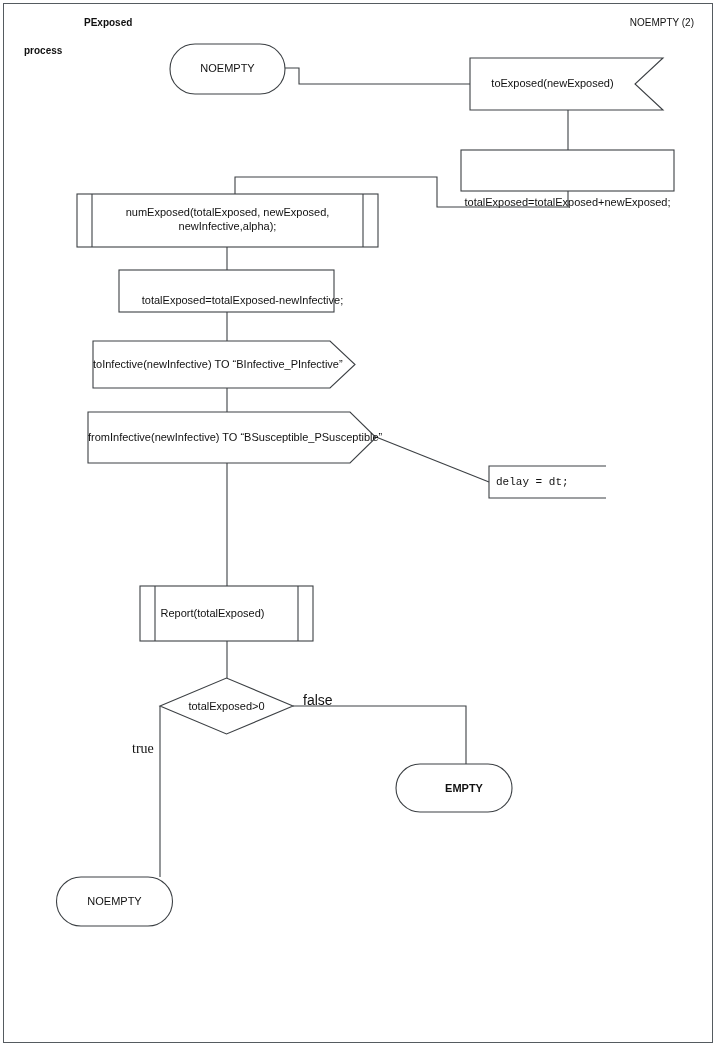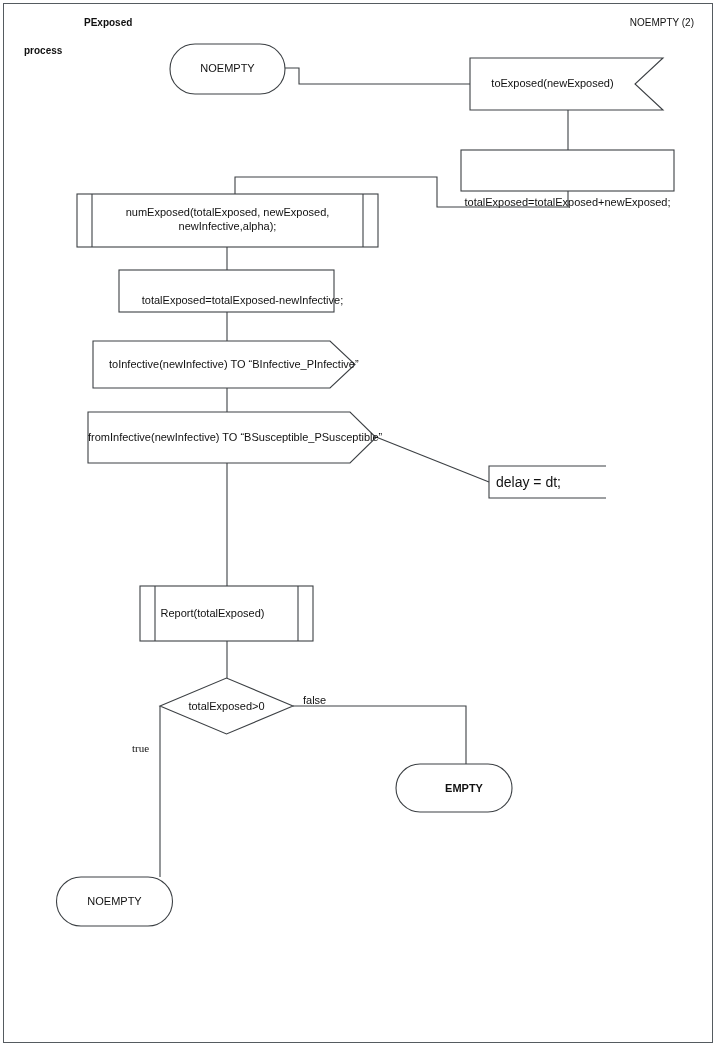--- a/index.html
+++ b/index.html
@@ -89,33 +89,34 @@
     position: absolute;
     font-size: 11px;
     line-height: 12px;
     color: #111111;
     text-align: center;
     white-space: nowrap;
     pointer-events: none;
   }
   .edge-label {
     position: absolute;
+    font-size: 14px;
+    line-height: 11px;
+    color: #111111;
+    white-space: nowrap;
+    pointer-events: none;
+  }
+  .anno-label {
+    position: absolute;
     font-size: 11px;
-    line-height: 11px;
-    color: #111111;
-    white-space: nowrap;
-    pointer-events: none;
-  }
-  .anno-label {
-    position: absolute;
-    font-size: 14px;
     line-height: 12px;
     color: #111111;
     white-space: nowrap;
     pointer-events: none;
+    font-family: Liberation Mono, monospace;
   }
 </style>
 </head>
 <body>
 
 <div id="page">
 
   <div id="page-frame"></div>
 
   <div id="header">
@@ -183,21 +184,21 @@
 
   <div class="node-label" style="left:470px; top:77px; width:165px;">toExposed(newExposed)</div>
 
   <div class="node-label" style="left:461px; top:164px; width:213px;margin-top:32px;">totalExposed=totalExposed+newExposed;</div>
 
   <div class="node-label" style="left:92px; top:206px; width:271px;">numExposed(totalExposed, newExposed,</div>
   <div class="node-label" style="left:92px; top:220px; width:271px;">newInfective,alpha);</div>
 
   <div class="node-label" style="left:119px; top:294px; width:247px;">totalExposed=totalExposed-newInfective;</div>
 
-  <div class="node-label" style="left:93px; top:358px; width:237px;padding-left:16px;">toInfective(newInfective) TO “BInfective_PInfective”</div>
+  <div class="node-label" style="left:93px; top:358px; width:237px;">toInfective(newInfective) TO “BInfective_PInfective”</div>
 
   <div class="node-label" style="left:88px; top:431px; width:262px;">fromInfective(newInfective) TO “BSusceptible_PSusceptible”</div>
 
   <div class="anno-label" style="left:496px; top:476px;">delay = dt;</div>
 
   <div class="node-label" style="left:155px; top:607px; width:115px;">Report(totalExposed)</div>
 
   <div class="node-label" style="left:160px; top:700px; width:133px;">totalExposed&gt;0</div>
 
   <div class="node-label" style="left:396px; top:782px; width:136px;font-weight:bold;">EMPTY</div>

